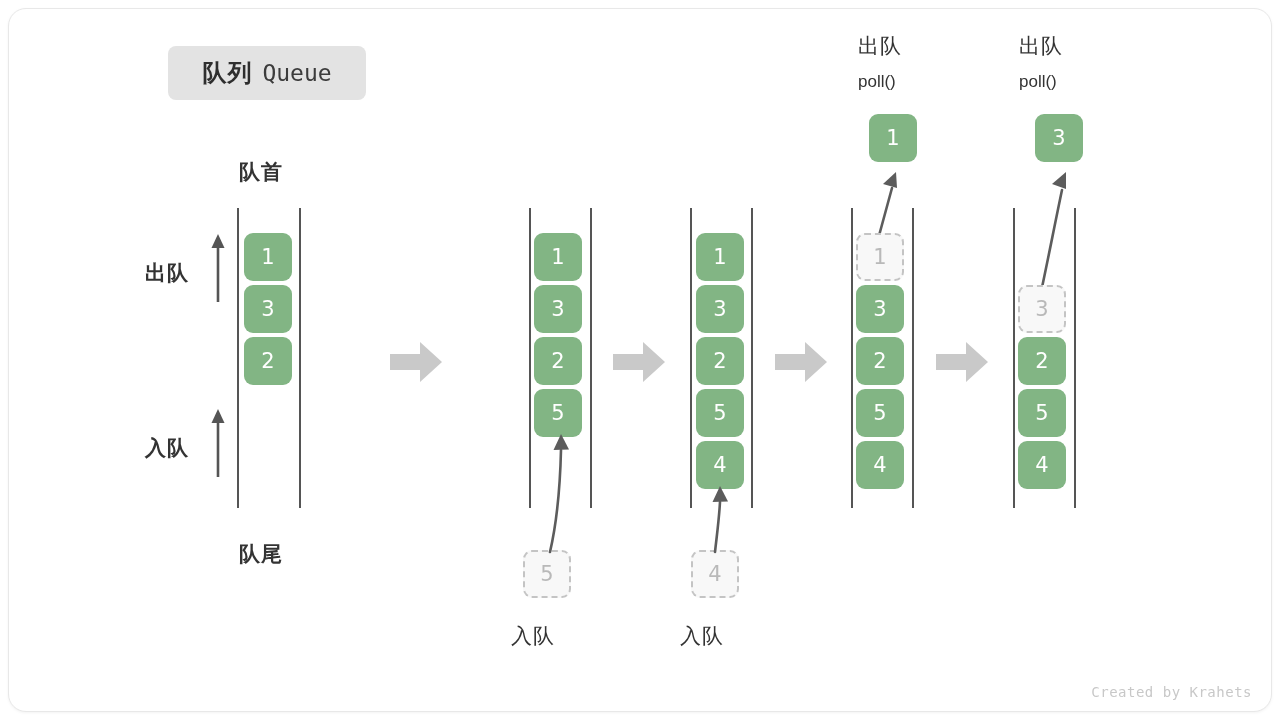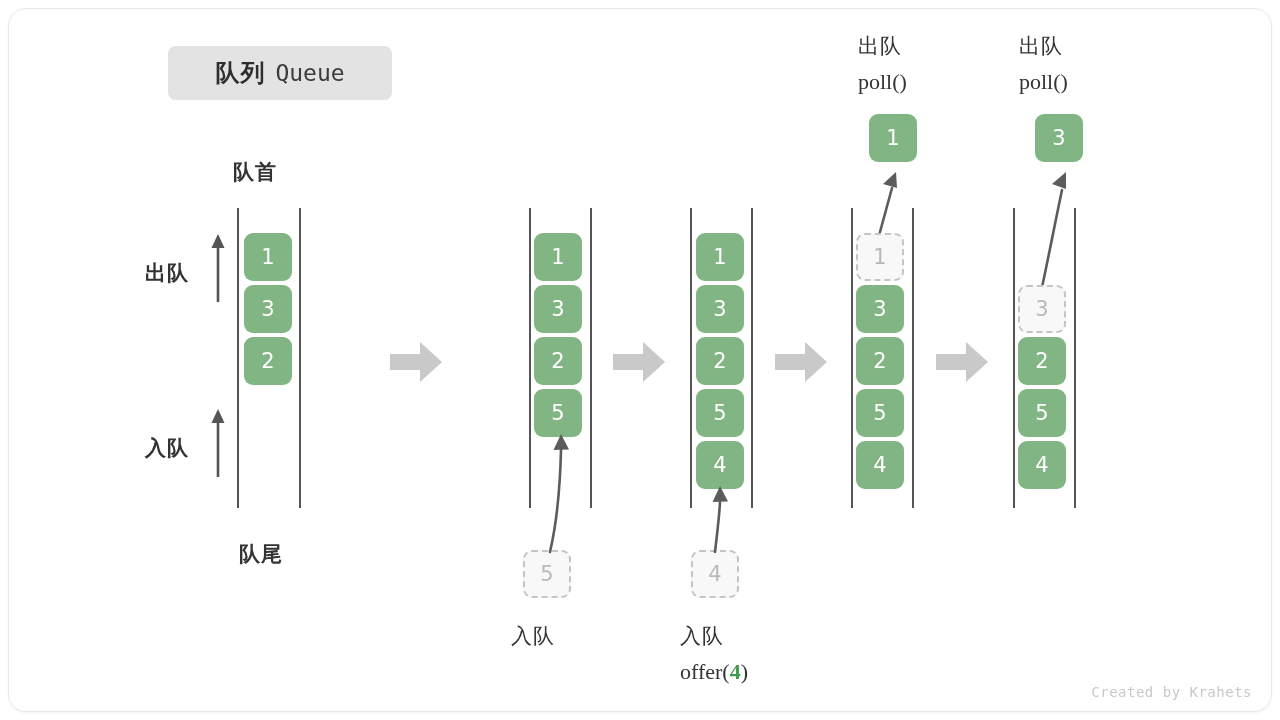--- a/index.html
+++ b/index.html
@@ -27,21 +27,21 @@
     box-sizing: border-box;
     box-shadow: 0 1px 3px rgba(0,0,0,0.05);
   }
   .abs { position: absolute; }
 
   
   .title-chip {
     position: absolute;
     left: 168px;
     top: 46px;
-    width: 224px;
+    width: 198px;
     height: 54px;
     background: #e3e3e3;
     border-radius: 8px;
     display: flex;
     align-items: center;
     justify-content: center;
     gap: 10px;
   }
   .title-cn {
     font-size: 24px;
@@ -71,22 +71,22 @@
   }
   .op-cn {
     display: block;
     font-size: 21px;
     font-weight: normal;
     color: #333333;
     letter-spacing: 1px;
   }
   .op-code {
     display: block;
-    font-family: Liberation Serif, serif;
-    font-size: 22px;
+    font-family: Liberation Sans, sans-serif;
+    font-size: 17px;
     color: #333333;
     white-space: nowrap;
   }
   .arg { color: #3f9a4f; font-weight: bold; }
 
   
   .rail {
     position: absolute;
     width: 2px;
     background: #555555;
@@ -137,21 +137,21 @@
 <body>
 
 <div id="canvas">
   <div class="card"></div>
 
   <div class="title-chip">
     <span class="title-cn">队列</span>
     <span class="title-en">Queue</span>
   </div>
 
-  <div class="cn-bold" style="left:233px; top:158px;">队首</div>
+  <div class="cn-bold" style="left:239px; top:158px;">队首</div>
   <div class="cn-bold" style="left:239px; top:540px;">队尾</div>
 
   <div class="cn-bold" style="left:145px; top:259px; font-weight:bold;">出队</div>
   <svg class="dir-arrow" style="left:206px; top:232px;" width="24" height="70" viewBox="0 0 24 70">
     <line x1="12" y1="70" x2="12" y2="12" stroke="#555555" stroke-width="2.6"></line>
     <polygon points="12,2 5.5,16 18.5,16" fill="#555555"></polygon>
   </svg>
 
   <div class="cn-bold" style="left:145px; top:434px; font-weight:bold;">入队</div>
   <svg class="dir-arrow" style="left:206px; top:407px;" width="24" height="70" viewBox="0 0 24 70">
@@ -202,21 +202,20 @@
   <div class="box filled" style="left:696px; top:441px;">4</div>
 
   <div class="box ghost" style="left:691px; top:550px;">4</div>
   <svg class="abs" style="left:700px; top:482px;" width="40" height="72" viewBox="0 0 40 72">
     <path d="M15,70 C17,52 19,38 20,20" stroke="#5c5c5c" stroke-width="2.6" fill="none" stroke-linecap="round"></path>
     <polygon points="20,4 12.5,20 28,19.5" fill="#5c5c5c"></polygon>
   </svg>
 
   <div class="op-label" style="left:680px; top:618px;">
     <span class="op-cn">入队</span>
-    <span class="op-code">offer(<span class="arg">4</span>)</span>
   </div>
 
   <svg class="step-arrow" style="left:775px; top:340px;" width="52" height="44" viewBox="0 0 52 44">
     <polygon points="0,14 30,14 30,2 52,22 30,42 30,30 0,30" fill="#c9c9c9"></polygon>
   </svg>
 
   <div class="op-label" style="left:858px; top:28px;">
     <span class="op-cn">出队</span>
     <span class="op-code">poll()</span>
   </div>

